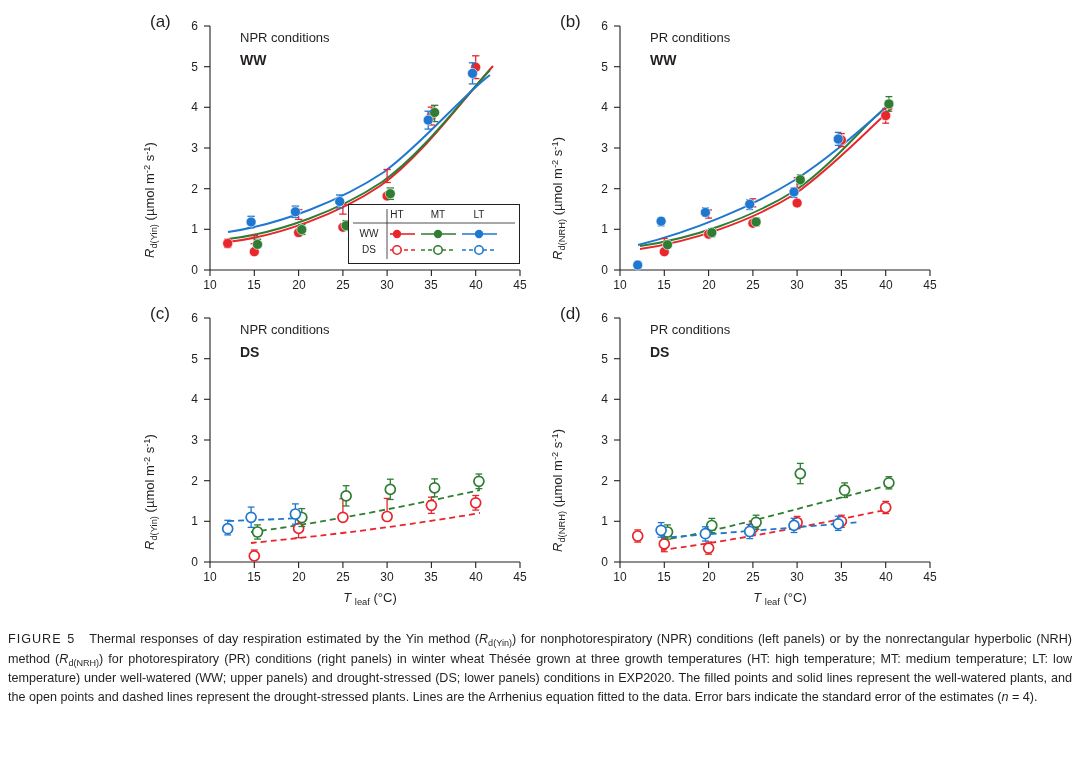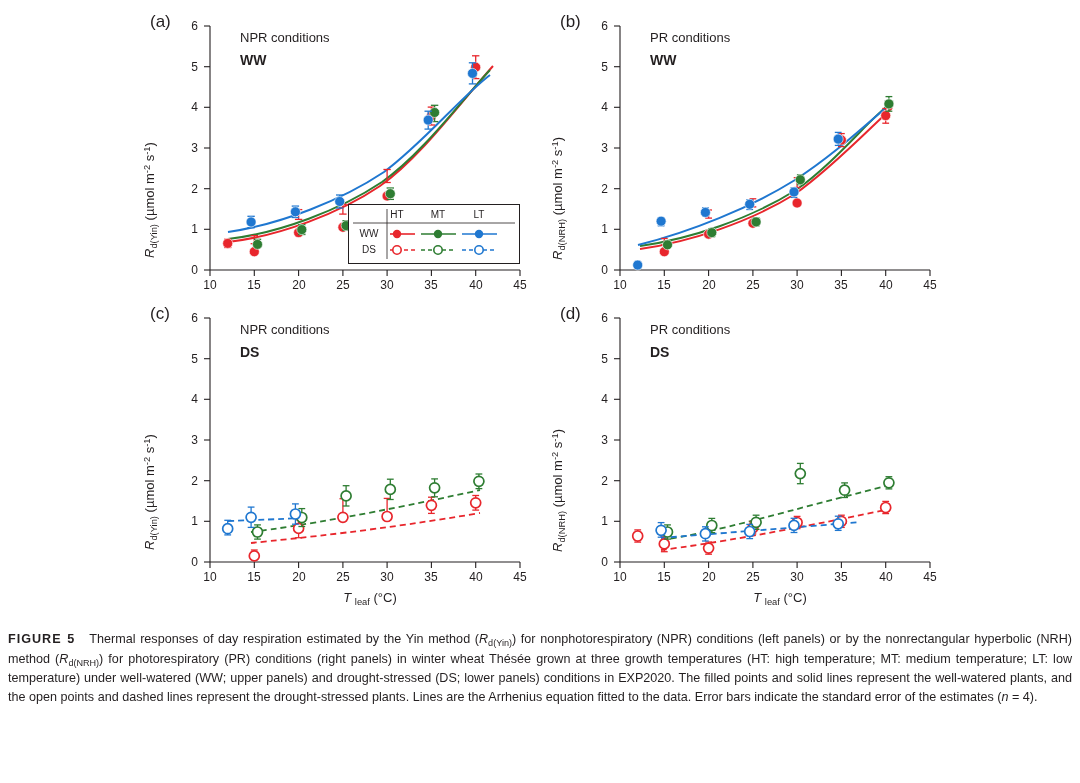--- a/index.html
+++ b/index.html
@@ -73,21 +73,21 @@
     left: 8px;
     top: 630px;
     width: 1064px;
     font-size: 12.6px;
     line-height: 1.45;
     color: #231f20;
     text-align: justify;
   }
   .caption b.fignum {
     letter-spacing: 1px;
-    font-weight: bold;
+    font-weight: normal;
   }
   .legend-box {
     position: absolute;
     border: 1px solid #231f20;
     background: #ffffff;
   }
   sub { font-size: 0.72em; vertical-align: -0.28em; }
   sup { font-size: 0.72em; vertical-align: 0.42em; }
   i { font-style: italic; }
 </style>

